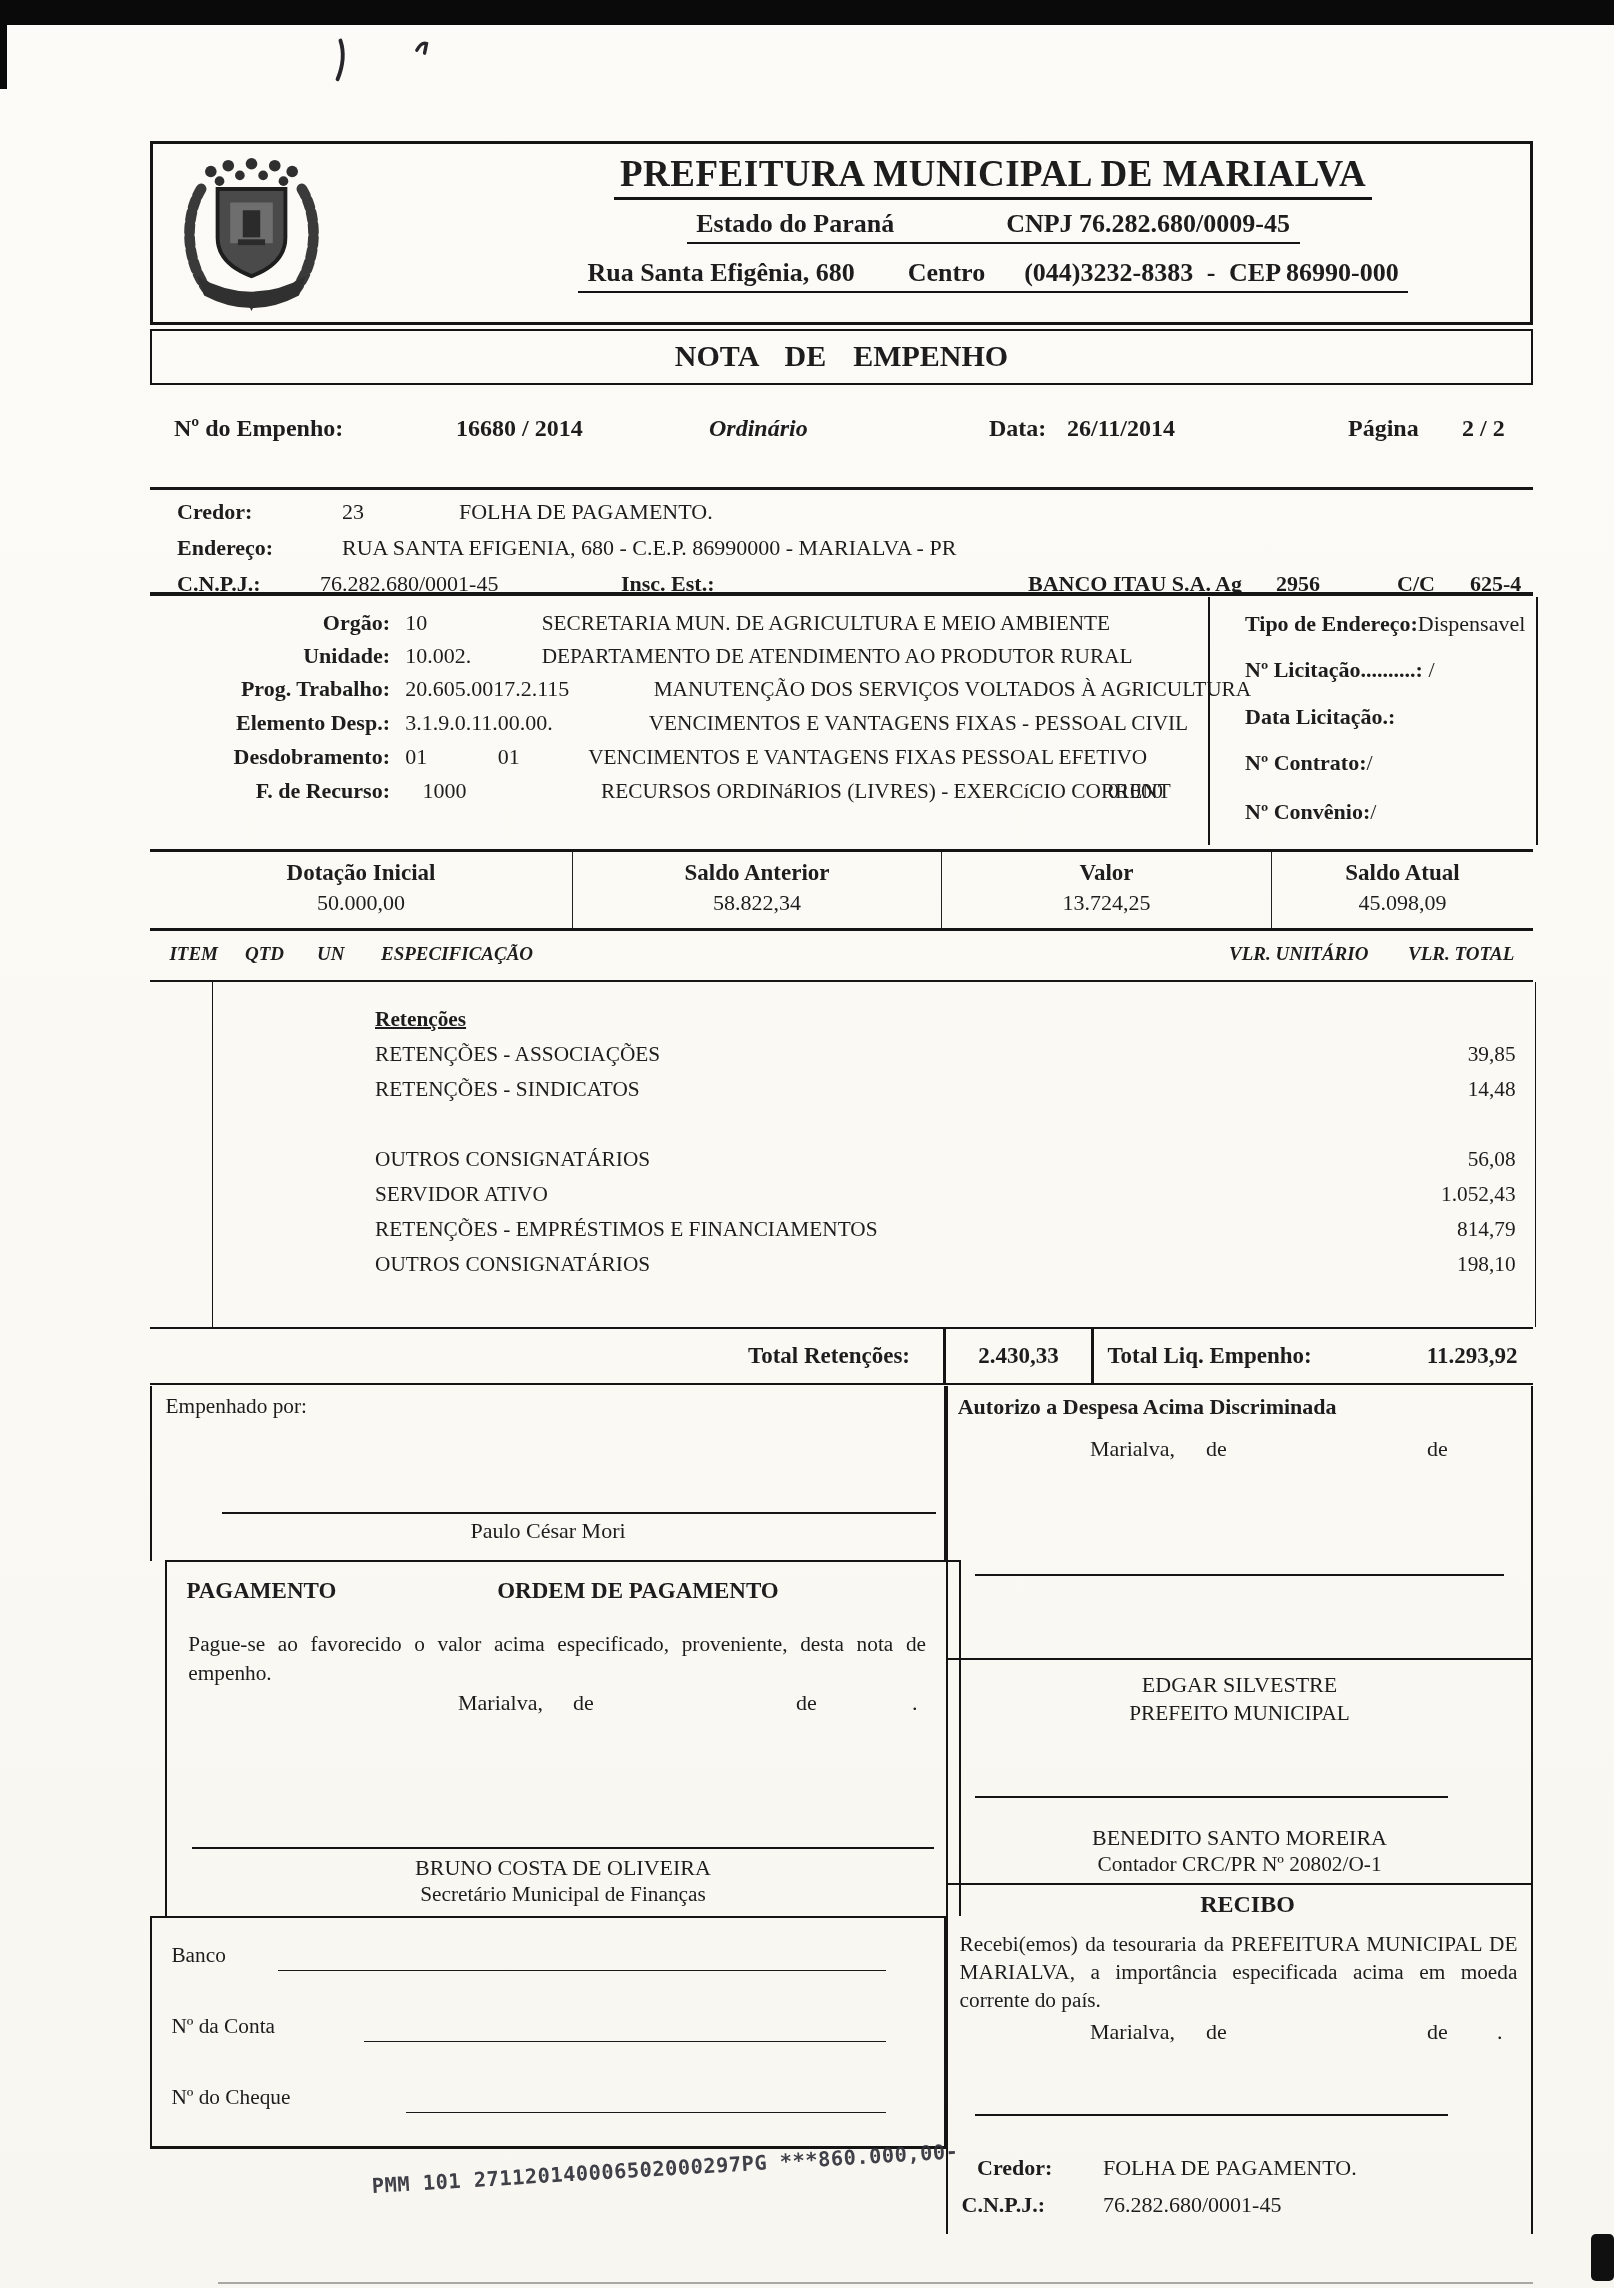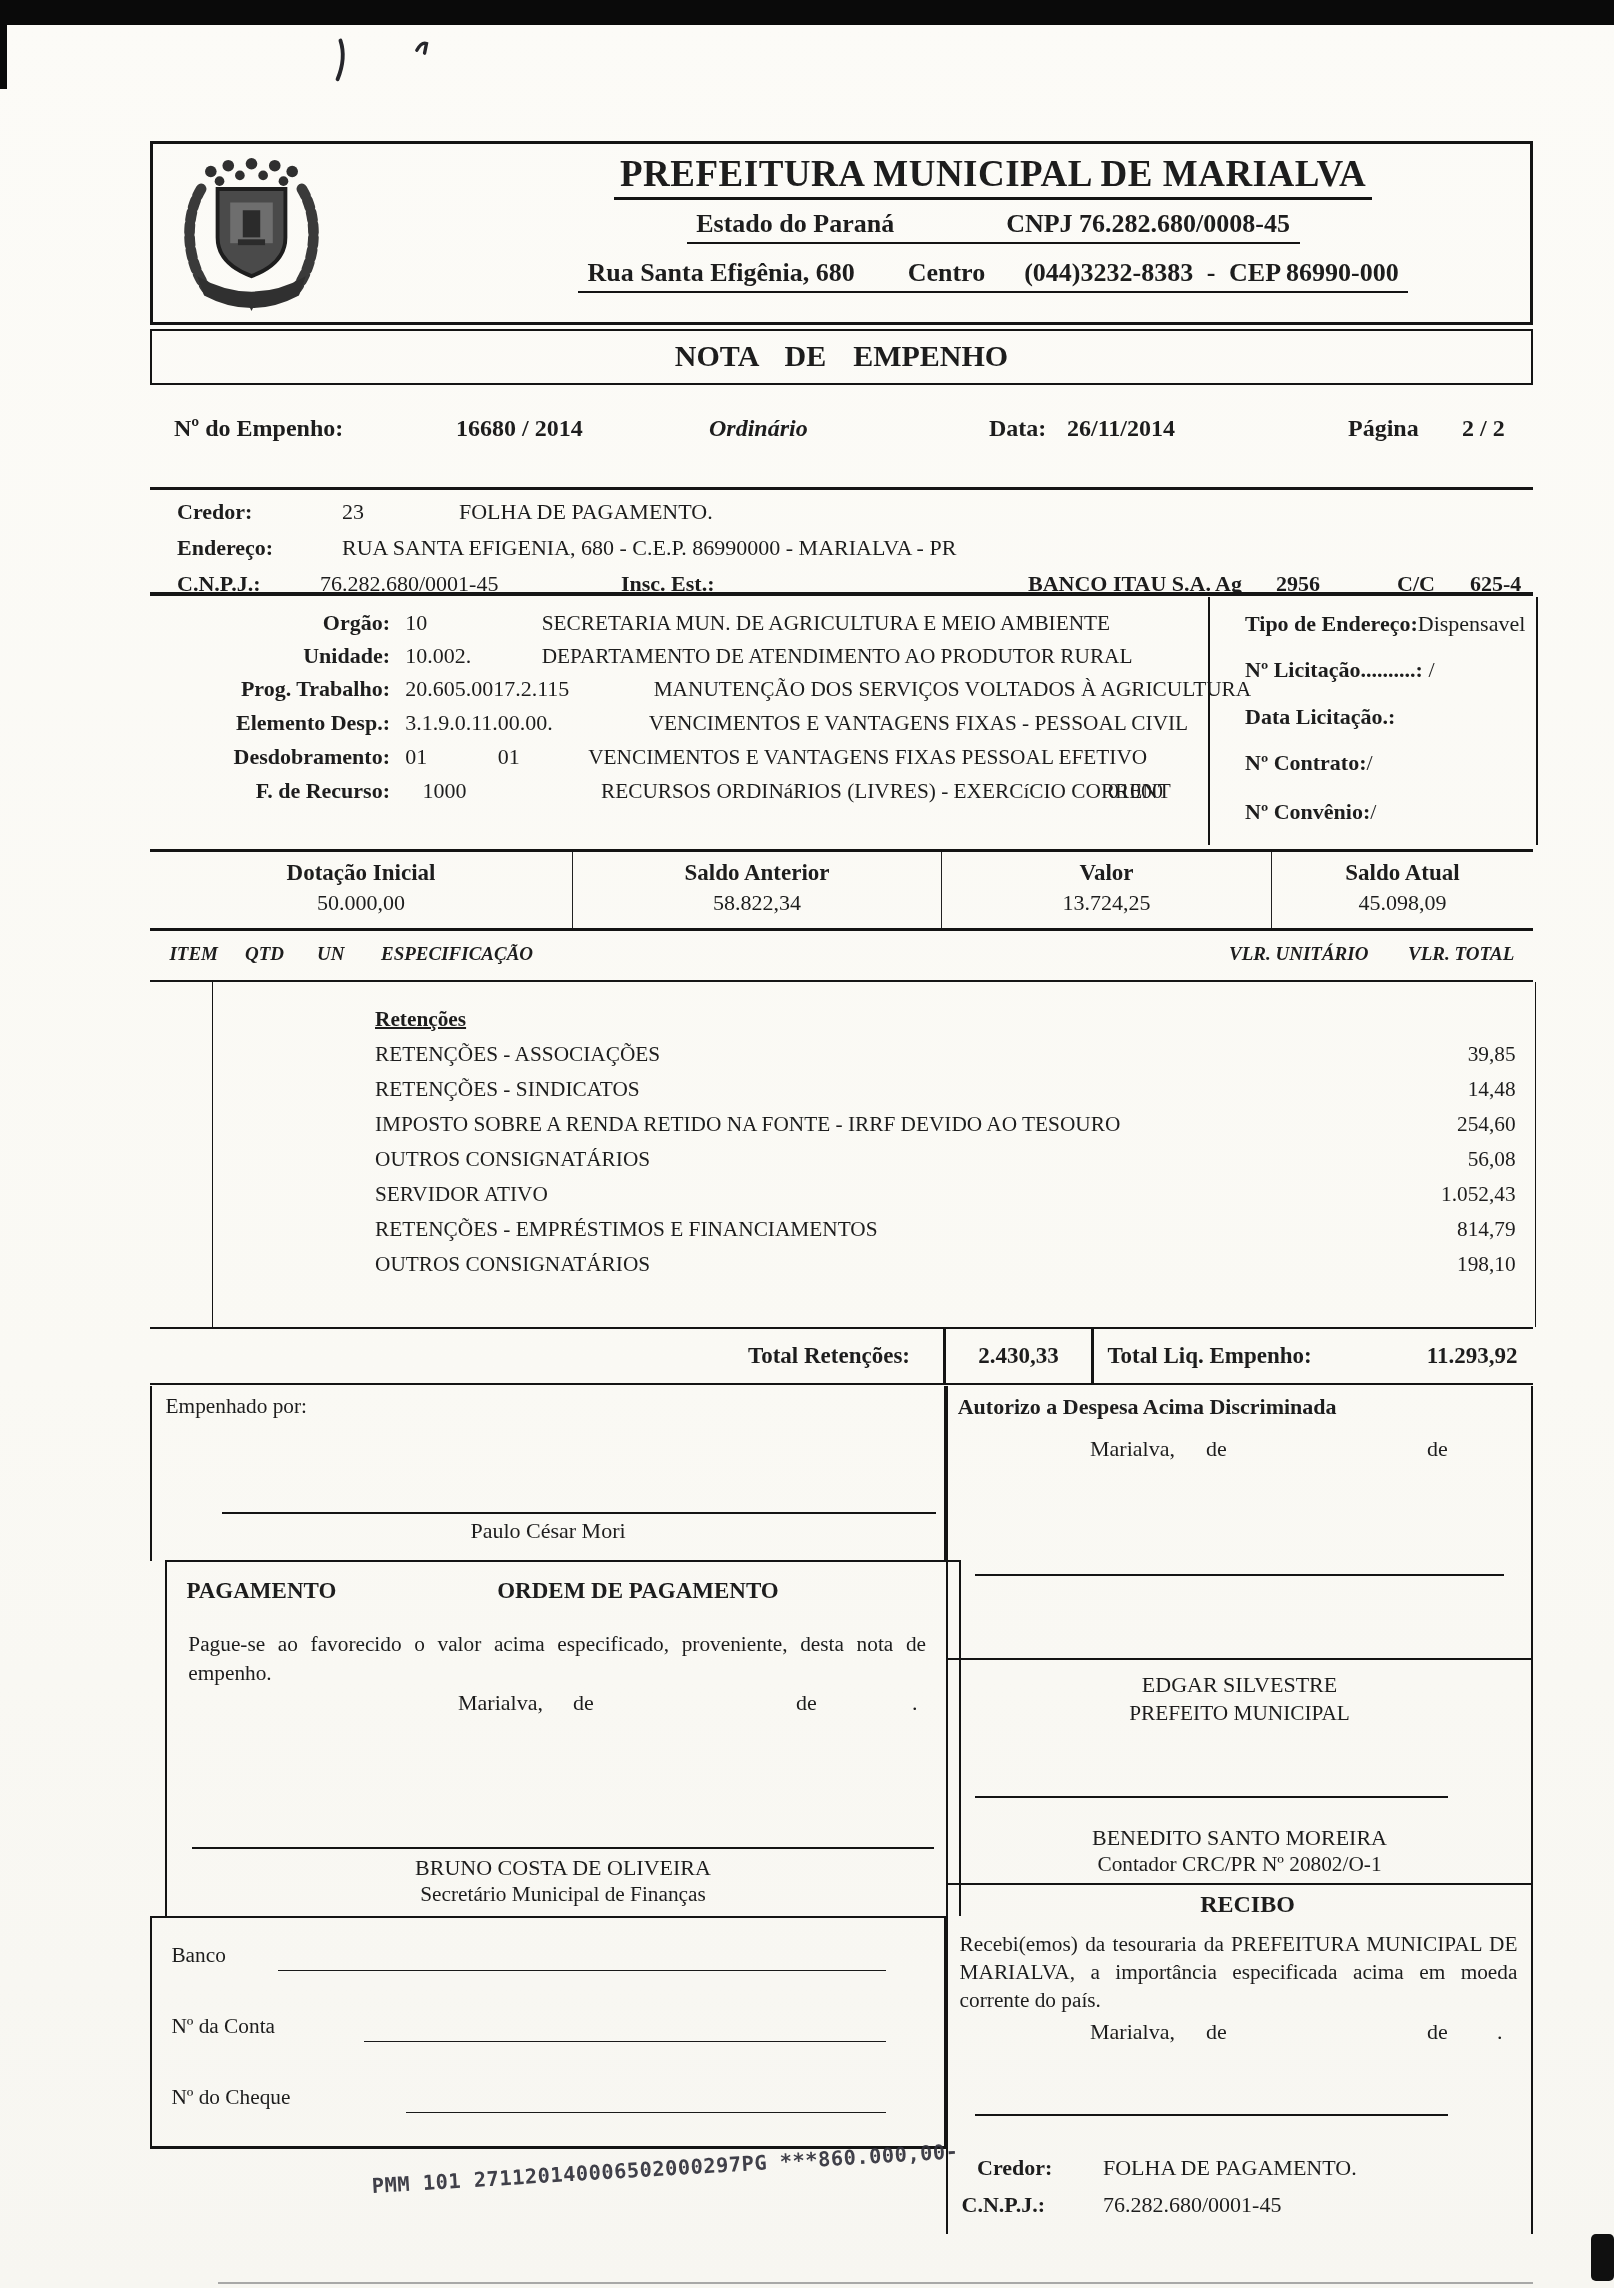--- a/index.html
+++ b/index.html
@@ -157,21 +157,21 @@
       <rect x="58" y="50" width="44" height="42" fill="#6e6e6e"></rect>
       <rect x="71" y="58" width="18" height="28" fill="#2b2b2b"></rect>
       <rect x="66" y="88" width="28" height="6" fill="#2b2b2b"></rect>
       <path d="M24,126 q56,32 112,0 l-7,20 q-49,26 -98,0 z" fill="#303030"></path>
       <path d="M74,150 l6,12 l6,-12 z" fill="#303030"></path>
     </svg>
     <div class="hdrtext">
       <div><span class="hdrtitle">PREFEITURA MUNICIPAL DE MARIALVA</span></div>
       <div class="hdrline2">
         <span class="wrapu">
-          <span>Estado do Paraná</span><span class="g115">CNPJ 76.282.680/0008-45</span>
+          <span>Estado do Paraná</span><span class="g115">CNPJ 76.282.680/0009-45</span>
         </span>
       </div>
       <div class="hdrline3">
         <span class="wrapu">
           <span>Rua Santa Efigênia, 680</span><span class="g55">Centro</span><span class="g40">(044)3232-8383</span><span class="g14">-</span><span class="g14">CEP 86990-000</span>
         </span>
       </div>
     </div>
   </div>
 
@@ -298,24 +298,20 @@
   <div class="itembox">
     <div class="ittitle">Retenções</div>
     <div class="itrow" style="top:60px;">
       <span>RETENÇÕES - ASSOCIAÇÕES</span>
         <span>39,85</span>
     </div>
     <div class="itrow" style="top:95px;">
       <span>RETENÇÕES - SINDICATOS</span>
         <span>14,48</span>
     </div>
-    <div class="itrow" style="top:130px;">
-      <span>IMPOSTO SOBRE A RENDA RETIDO NA FONTE - IRRF DEVIDO AO TESOURO</span>
-        <span>254,60</span>
-    </div>
     <div class="itrow" style="top:165px;">
       <span>OUTROS CONSIGNATÁRIOS</span>
         <span>56,08</span>
     </div>
     <div class="itrow" style="top:200px;">
       <span>SERVIDOR ATIVO</span>
         <span>1.052,43</span>
     </div>
     <div class="itrow" style="top:235px;">
       <span>RETENÇÕES - EMPRÉSTIMOS E FINANCIAMENTOS</span>

